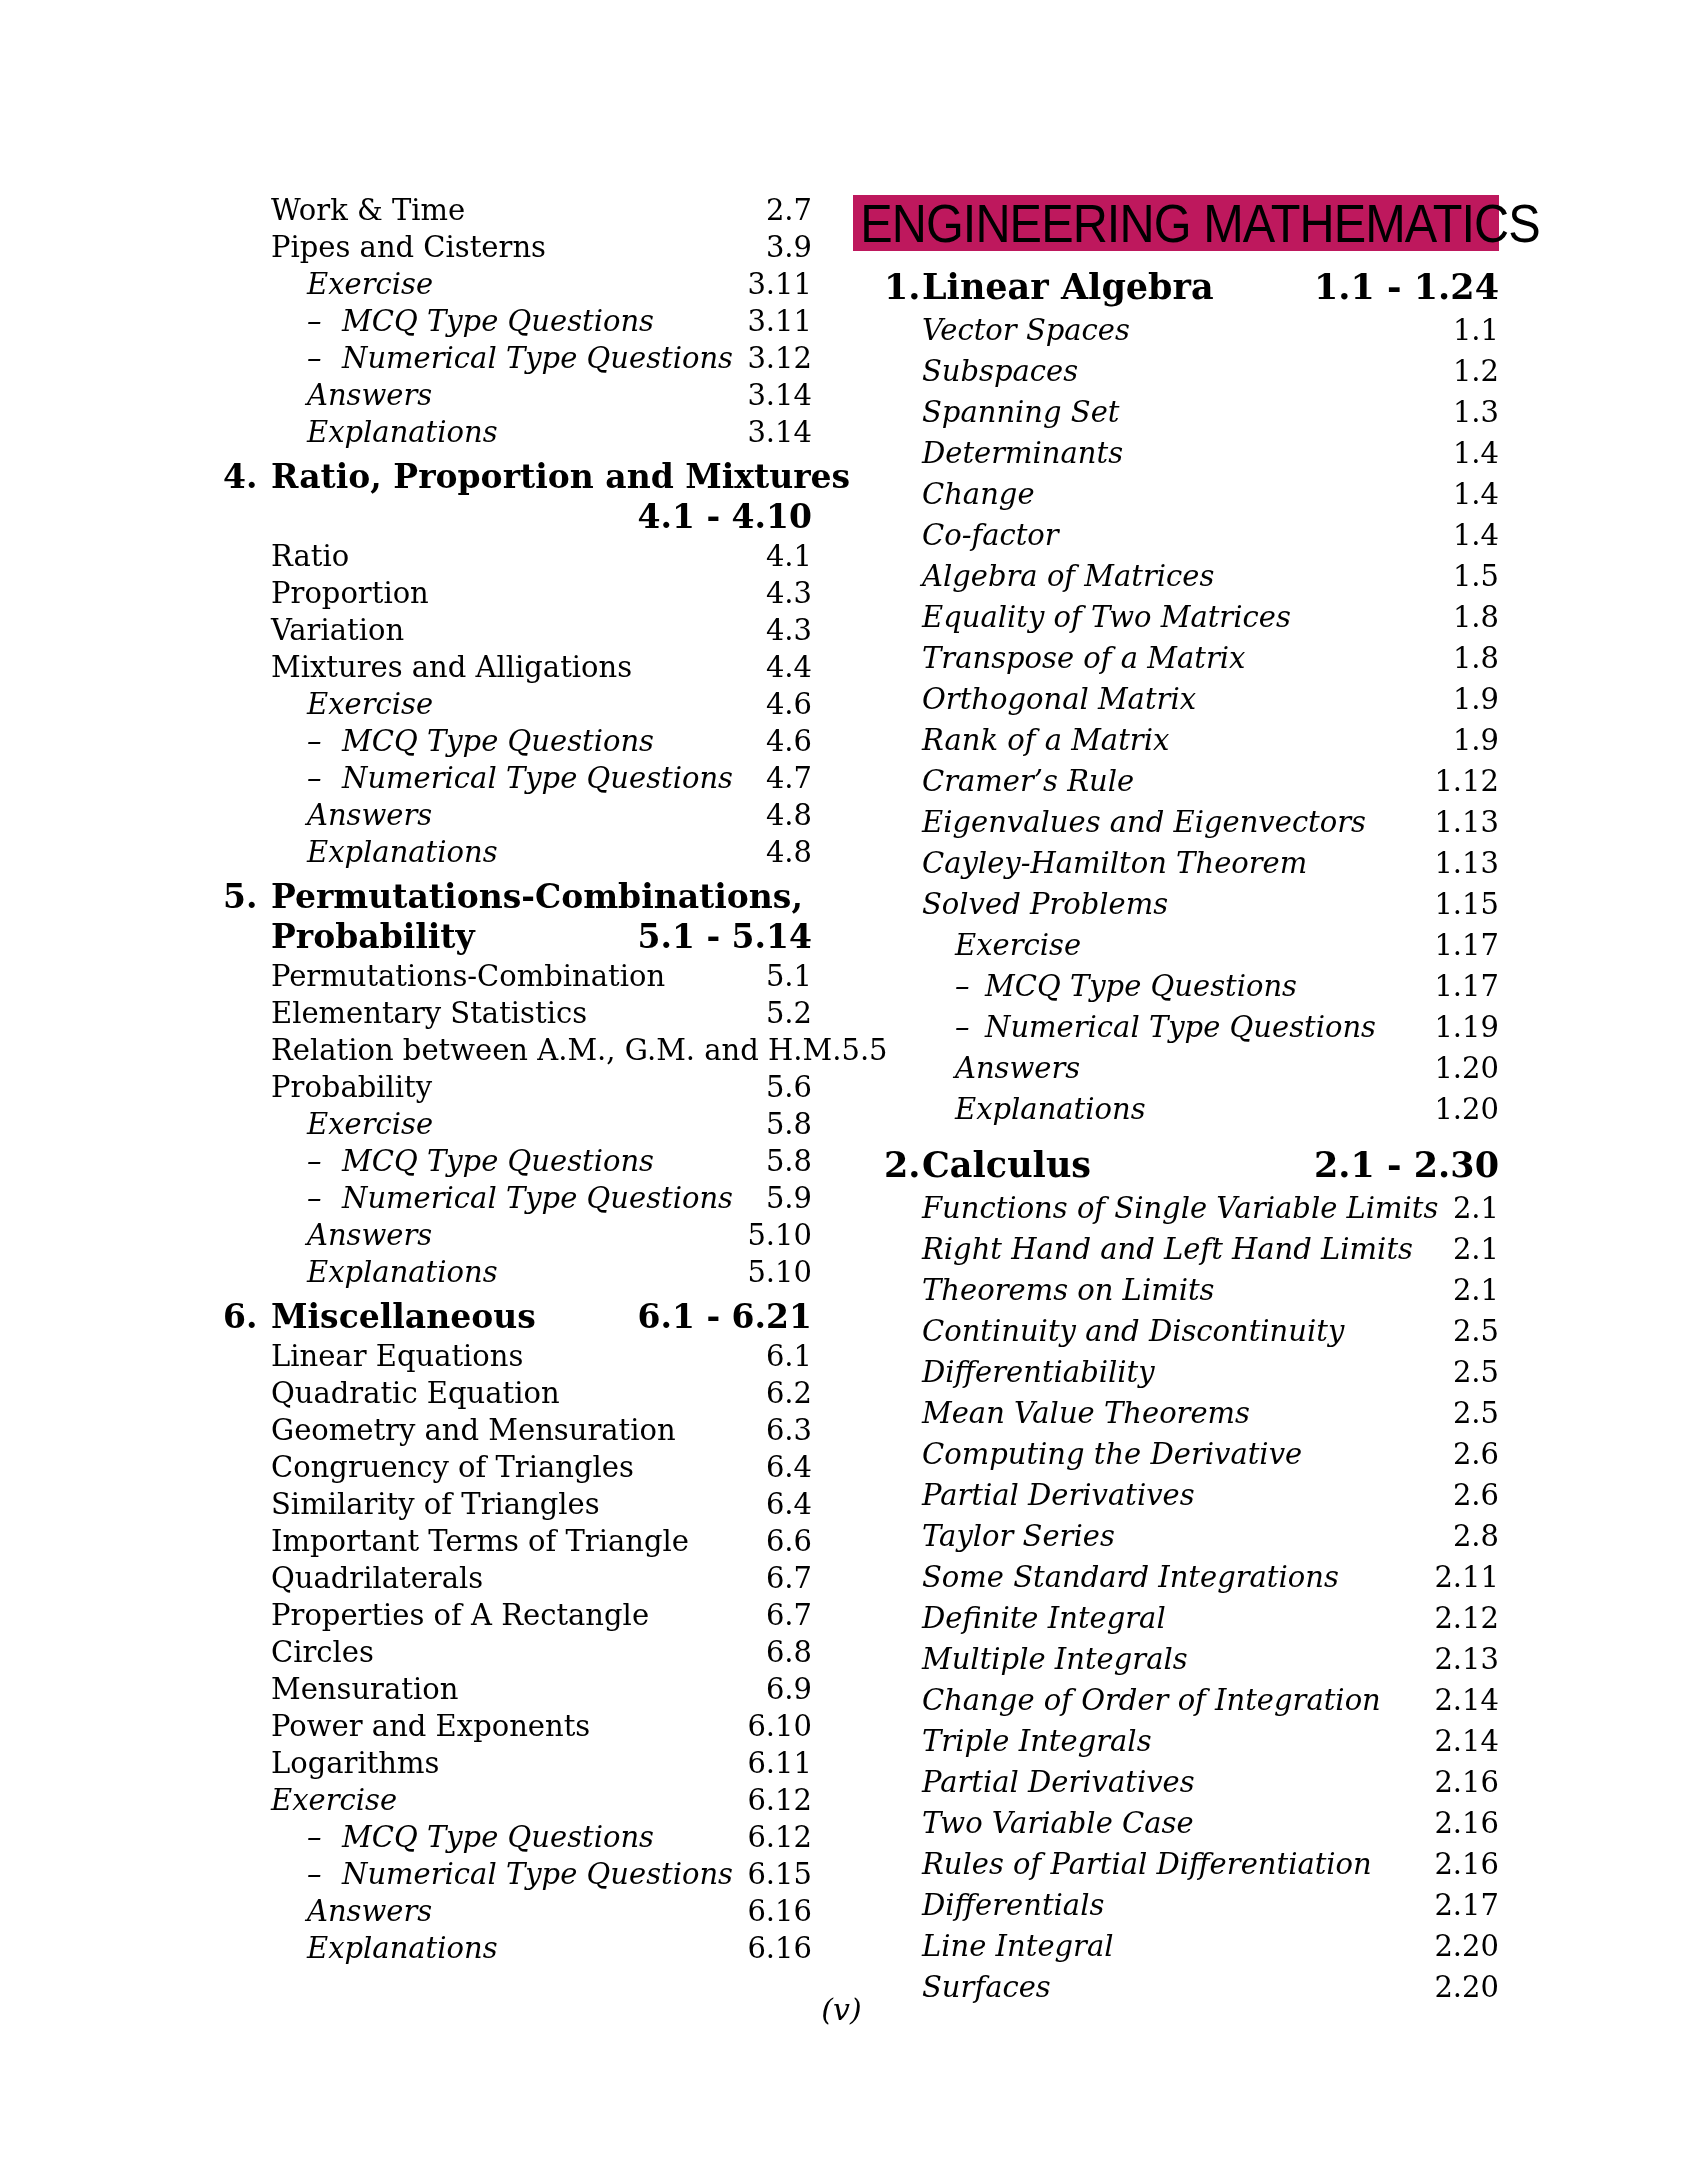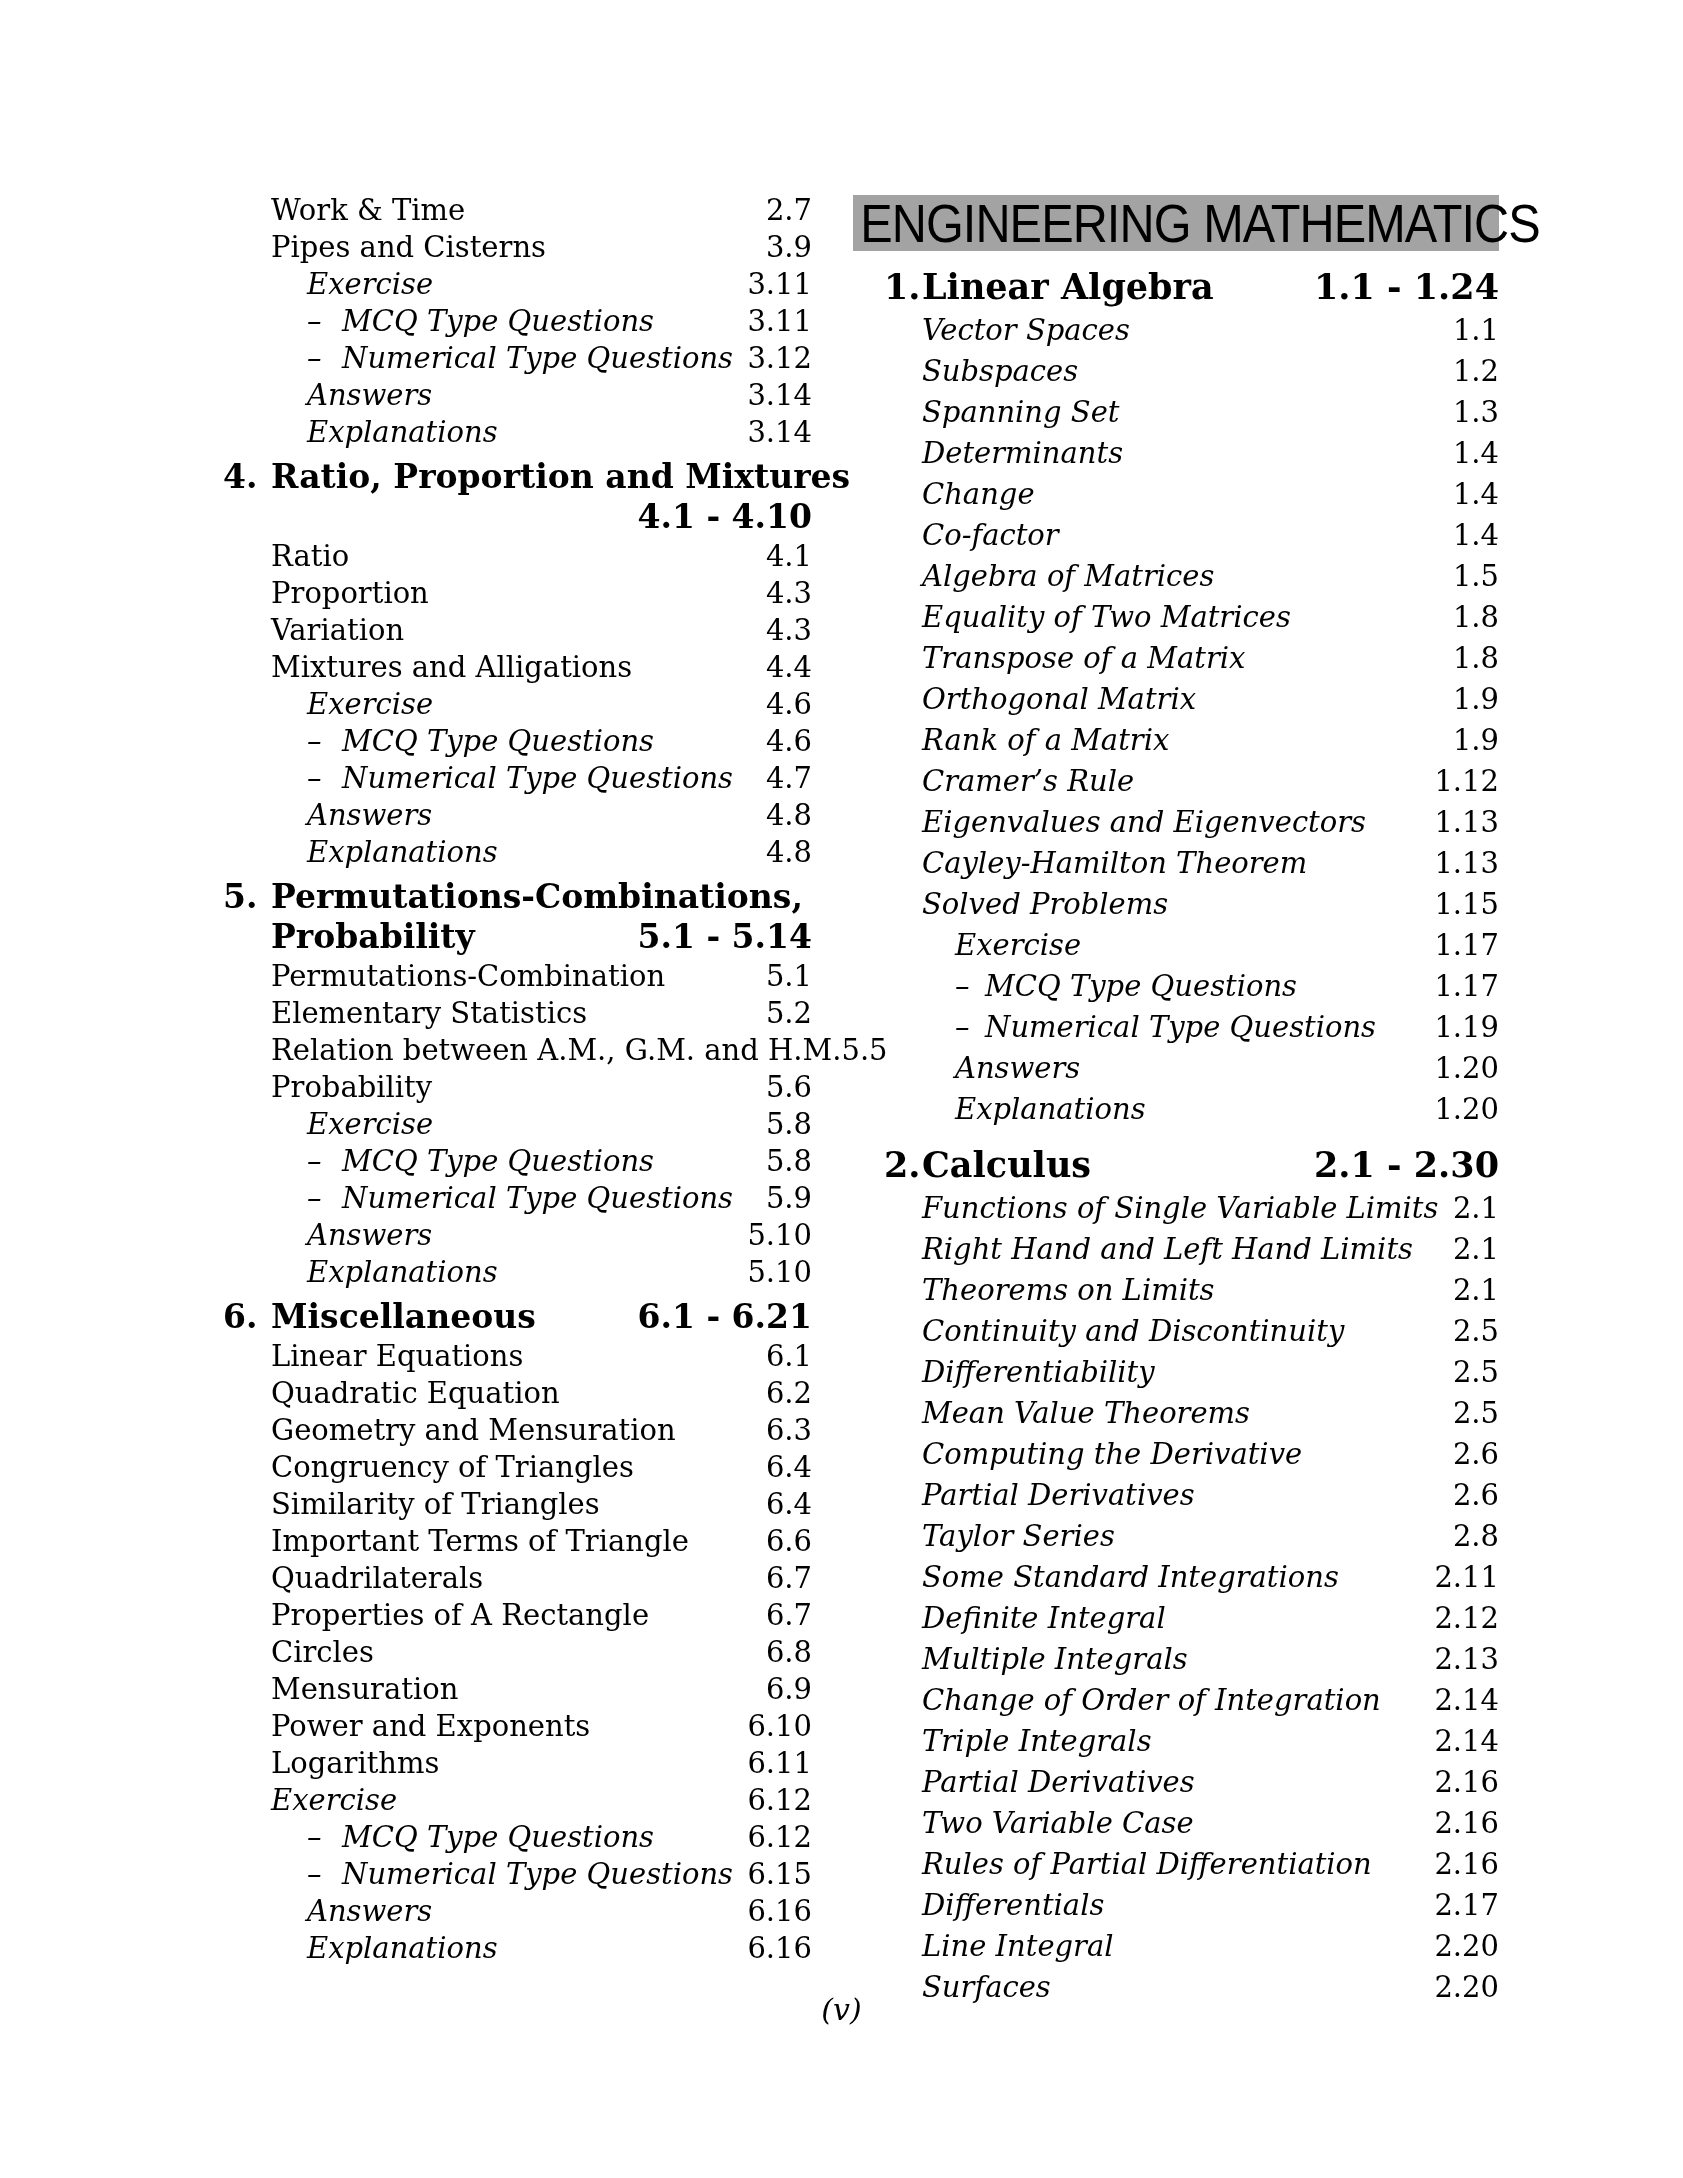--- a/index.html
+++ b/index.html
@@ -253,21 +253,21 @@
         <span class="lbl ind1 italic"><span>Answers</span></span>
         <span class="pg">6.16</span>
       </div>
       <div class="row">
         <span class="lbl ind1 italic"><span>Explanations</span></span>
         <span class="pg">6.16</span>
       </div>
     </div>
 
   <div class="col col-right">
-    <div class="header-bar" id="header-bar" style="background: #a3a3a3;">
+    <div class="header-bar" id="header-bar" style="background: #be185d;">
       <span class="hdr-text">ENGINEERING MATHEMATICS</span>
     </div>
     <div id="col-right-rows">
         <div class="sec">
           <span class="secnum">1.</span>
           <div class="secline">
             <span>Linear Algebra</span>
             <span class="range">1.1 - 1.24</span>
           </div>
         </div>

